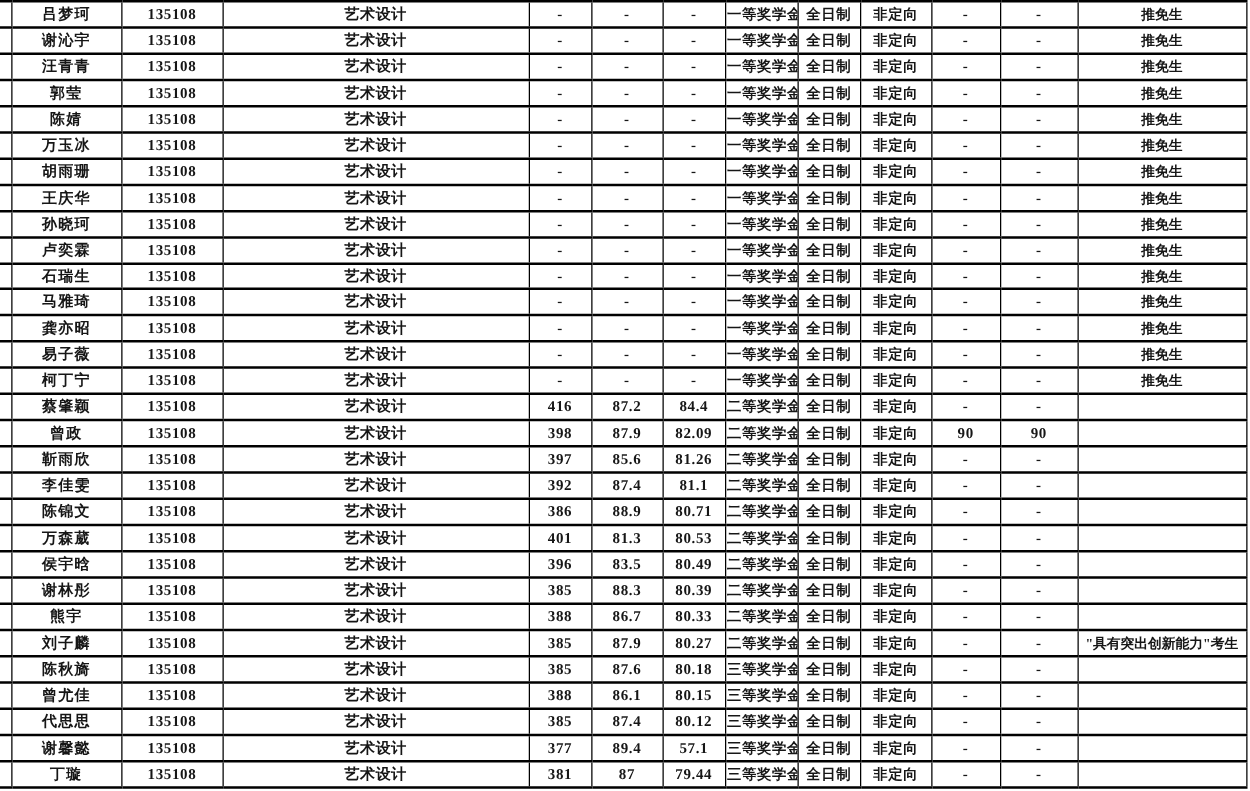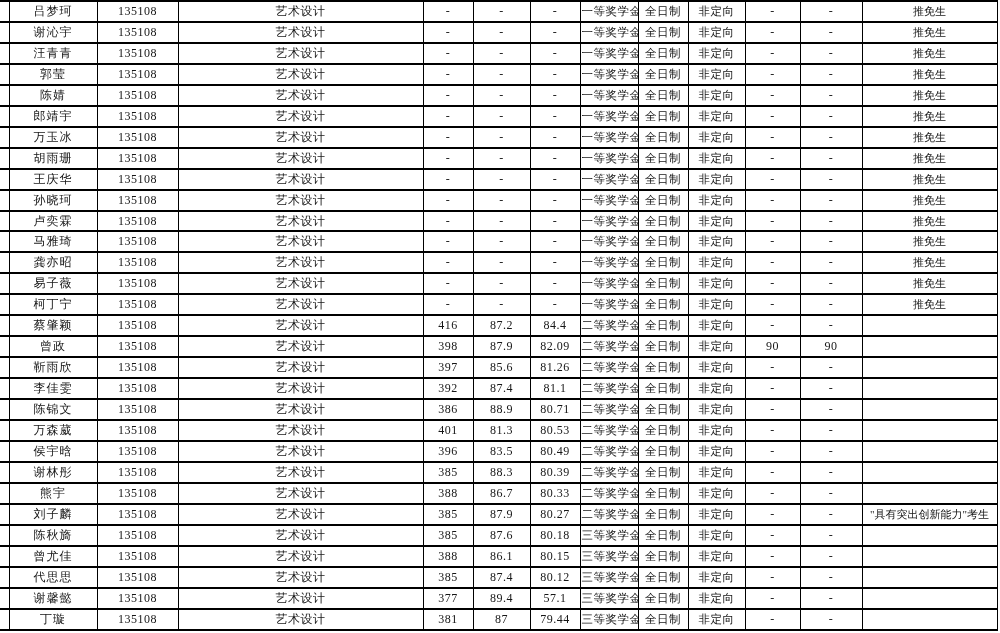--- a/index.html
+++ b/index.html
@@ -8,20 +8,21 @@
     background: #ffffff;
     width: 1000px;
     height: 633px;
     overflow: hidden;
   }
   .sheet {
     position: relative;
     width: 1000px;
     height: 633px;
     background: #ffffff;
+    font-weight: bold;
   }
   table.grid {
     border-collapse: collapse;
     table-layout: fixed;
     width: 997px;
     height: 631px;
     font-family: "Liberation Serif", "DejaVu Serif", serif;
     font-size: 12px;
     color: #161616;
   }
@@ -135,35 +136,20 @@
           <td class="c-weighted_score">-</td>
           <td class="c-scholarship">一等奖学金</td>
           <td class="c-study_mode">全日制</td>
           <td class="c-orientation">非定向</td>
           <td class="c-col_a">-</td>
           <td class="c-col_b">-</td>
           <td class="c-remark">推免生</td>
         </tr>
         <tr>
           <td class="c-sliver"></td>
-          <td class="c-name">郎靖宇</td>
-          <td class="c-code">135108</td>
-          <td class="c-major">艺术设计</td>
-          <td class="c-total_score">-</td>
-          <td class="c-retest_score">-</td>
-          <td class="c-weighted_score">-</td>
-          <td class="c-scholarship">一等奖学金</td>
-          <td class="c-study_mode">全日制</td>
-          <td class="c-orientation">非定向</td>
-          <td class="c-col_a">-</td>
-          <td class="c-col_b">-</td>
-          <td class="c-remark">推免生</td>
-        </tr>
-        <tr>
-          <td class="c-sliver"></td>
           <td class="c-name">万玉冰</td>
           <td class="c-code">135108</td>
           <td class="c-major">艺术设计</td>
           <td class="c-total_score">-</td>
           <td class="c-retest_score">-</td>
           <td class="c-weighted_score">-</td>
           <td class="c-scholarship">一等奖学金</td>
           <td class="c-study_mode">全日制</td>
           <td class="c-orientation">非定向</td>
           <td class="c-col_a">-</td>
@@ -211,20 +197,35 @@
           <td class="c-scholarship">一等奖学金</td>
           <td class="c-study_mode">全日制</td>
           <td class="c-orientation">非定向</td>
           <td class="c-col_a">-</td>
           <td class="c-col_b">-</td>
           <td class="c-remark">推免生</td>
         </tr>
         <tr>
           <td class="c-sliver"></td>
           <td class="c-name">卢奕霖</td>
+          <td class="c-code">135108</td>
+          <td class="c-major">艺术设计</td>
+          <td class="c-total_score">-</td>
+          <td class="c-retest_score">-</td>
+          <td class="c-weighted_score">-</td>
+          <td class="c-scholarship">一等奖学金</td>
+          <td class="c-study_mode">全日制</td>
+          <td class="c-orientation">非定向</td>
+          <td class="c-col_a">-</td>
+          <td class="c-col_b">-</td>
+          <td class="c-remark">推免生</td>
+        </tr>
+        <tr>
+          <td class="c-sliver"></td>
+          <td class="c-name">石瑞生</td>
           <td class="c-code">135108</td>
           <td class="c-major">艺术设计</td>
           <td class="c-total_score">-</td>
           <td class="c-retest_score">-</td>
           <td class="c-weighted_score">-</td>
           <td class="c-scholarship">一等奖学金</td>
           <td class="c-study_mode">全日制</td>
           <td class="c-orientation">非定向</td>
           <td class="c-col_a">-</td>
           <td class="c-col_b">-</td>

